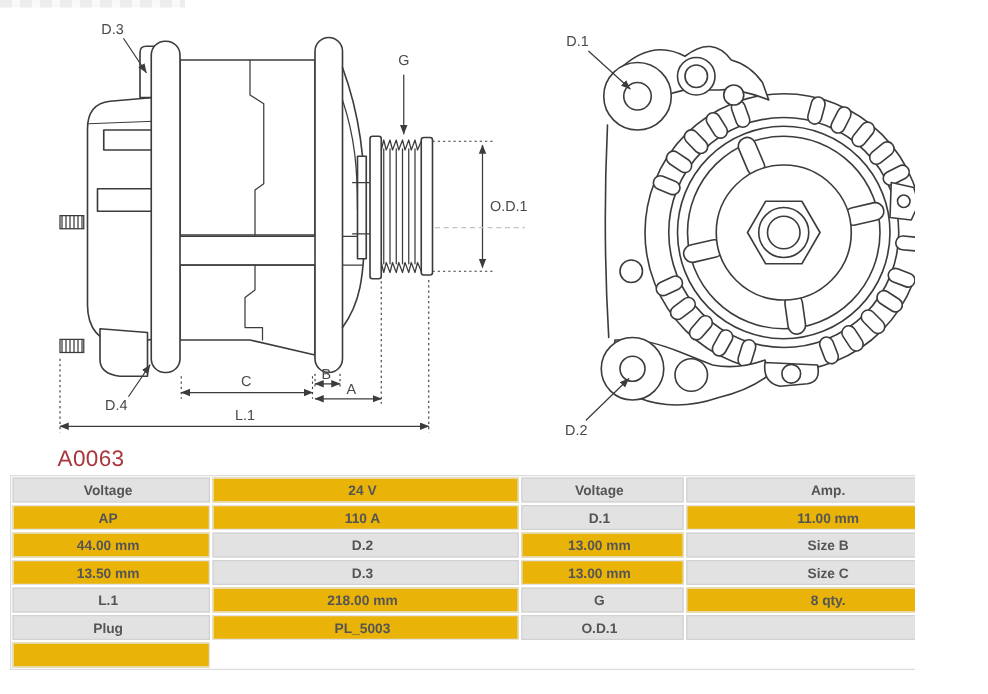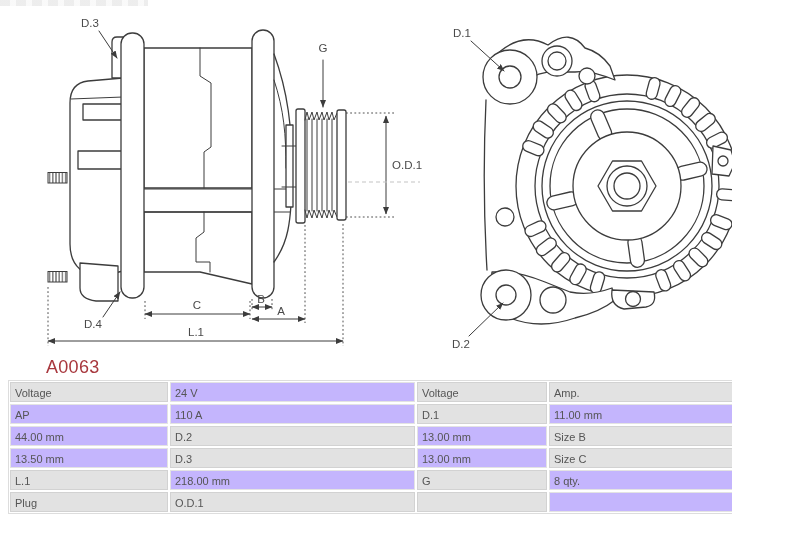--- a/index.html
+++ b/index.html
@@ -14,24 +14,24 @@
   .dot{stroke:#3c3c3c;stroke-width:0.9;stroke-dasharray:1.8 2.4;fill:none;}
   .dim{stroke:#3c3c3c;stroke-width:1;fill:none;}
   .cl{stroke:#c3c3c3;stroke-width:1;stroke-dasharray:4 3;fill:none;}
   .lbl{font-family:"Liberation Sans",sans-serif;font-size:11.5px;fill:#4a4a4a;stroke:none;}
   .part-number{position:absolute;left:10px;top:357px;height:21px;line-height:21px;
       font-size:18px;letter-spacing:.3px;color:#a8383e;margin-left:36px;}
   .spec-table{position:absolute;left:8px;top:380px;display:grid;
       grid-template-columns:158px 245px 130px 232px;gap:2px;
       background:#fff;border:1px solid #dddddd;padding:1px;}
   .cell{box-sizing:border-box;height:20px;line-height:18px;font-size:11px;color:#555555;
-      text-align:left;padding:1px 9px 0 4px;border:1px solid #d6d6d6;white-space:nowrap;
-      overflow:hidden;}
+      text-align:center;padding:1px 9px 0 4px;border:1px solid #d6d6d6;white-space:nowrap;
+      overflow:hidden;font-weight:bold;}
   .cell.label{background:#e2e2e2;border-color:#d2d2d2;}
-  .cell.value{background:#c4b5fd;border-color:#e3e3e3;}
+  .cell.value{background:#eab308;border-color:#e3e3e3;}
 </style>
 </head>
 <body>
 
 <div class="stage">
 
   <div class="wm"></div>
 
   <svg class="diagram" width="790" height="358" viewBox="0 0 790 358">
     <defs>
@@ -222,19 +222,20 @@
     <div class="cell label">D.3</div>
     <div class="cell value">13.00 mm</div>
 
     <div class="cell label">Size C</div>
     <div class="cell label">L.1</div>
     <div class="cell value">218.00 mm</div>
 
     <div class="cell label">G</div>
     <div class="cell value">8 qty.</div>
     <div class="cell label">Plug</div>
+    <div class="cell value">PL_5003</div>
 
     <div class="cell label">O.D.1</div>
     <div class="cell label"></div>
     <div class="cell value"></div>
   </div>
 
 </div>
 
 </body></html>

